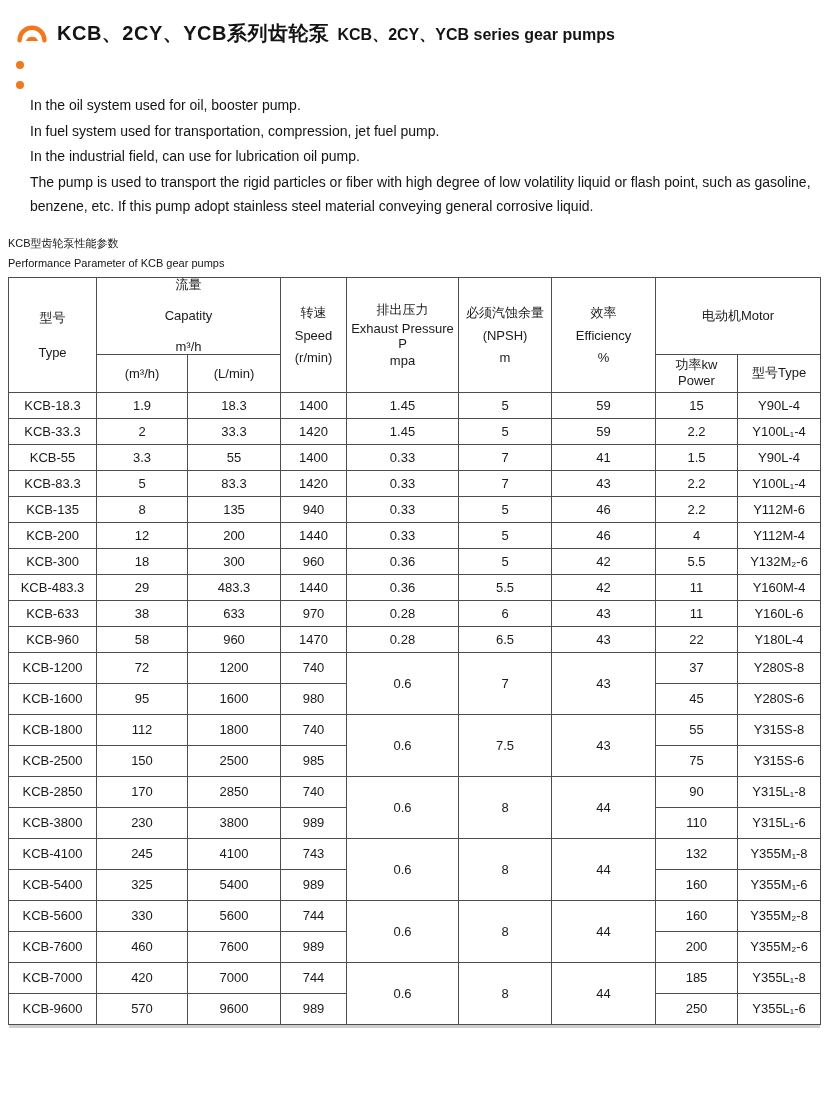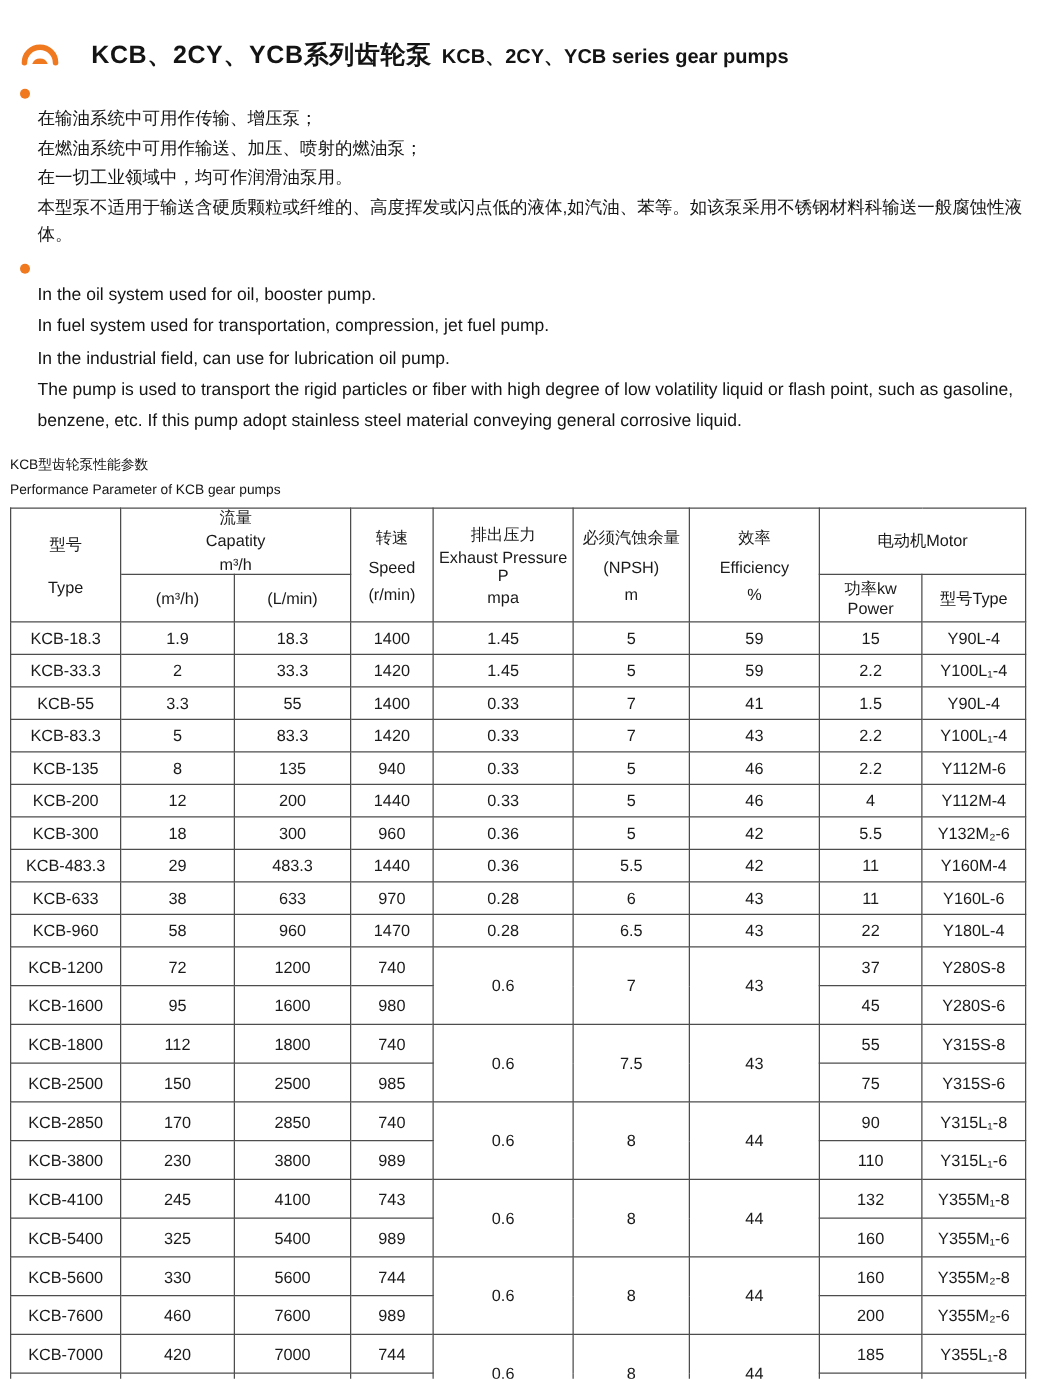--- a/index.html
+++ b/index.html
@@ -5,21 +5,21 @@
   html,body { margin:0; padding:0; background:#ffffff; }
   body {
     width:830px; height:1103px;
     font-family:"Liberation Sans", sans-serif;
     color:#141414;
     -webkit-font-smoothing:antialiased;
   }
   .page { padding:12px 8px 0 8px; box-sizing:border-box; }
 
   
-  .doc-header { display:flex; align-items:center; gap:25px; margin:18px 0 14px 8px; }
+  .doc-header { display:flex; align-items:center; gap:9px; margin:8px 0 14px 8px; }
   .logo-arc { width:32px; height:20px; flex:0 0 auto; }
   .doc-title { margin:0; font-weight:bold; display:flex; align-items:baseline; gap:8px; white-space:nowrap; }
   .doc-title .zh { font-size:20px; letter-spacing:0.5px; }
   .doc-title .en { font-size:16px; }
 
   
   .bullet-heading { display:flex; align-items:center; gap:8px; margin:12px 0 4px 8px; font-size:16px; font-weight:bold; }
   .bullet-dot { width:8px; height:8px; border-radius:50%; background:#F0781E; flex:0 0 auto; }
   .para-block { margin:0 0 0 22px; }
   .para-block p { margin:0 0 1px 0; font-size:14px; line-height:22.5px; max-width:795px; }
@@ -45,21 +45,21 @@
     font-weight:normal;
     vertical-align:middle;
     overflow:hidden;
   }
   table.perf thead tr.h1 { height:42px; }
   table.perf thead tr.h2 { height:38px; }
   table.perf tbody tr { height:26px; }
   table.perf tbody tr.tall { height:31px; }
 
   .vstack { display:flex; flex-direction:column; justify-content:space-around; height:100%; min-height:72px; padding:2px 0; box-sizing:border-box; }
-  .vstack.tight { min-height:0; justify-content:flex-end; line-height:14px; gap:5px; padding:0; }
+  .vstack.tight { min-height:0; justify-content:flex-end; line-height:14px; gap:17px; padding:0; }
   .vstack span { display:block; }
   .two-line { line-height:16px; }
 </style>
 </head>
 <body>
 
 <div class="page">
 
   <div class="doc-header">
     <svg class="logo-arc" viewBox="0 0 36 20" aria-hidden="true">
@@ -67,26 +67,20 @@
       <path d="M11 18 A7.5 7.5 0 0 1 25 18 Z" fill="#F0781E"></path>
     </svg>
     <h1 class="doc-title">
       <span class="zh">KCB、2CY、YCB系列齿轮泵</span>
       <span class="en">KCB、2CY、YCB series gear pumps</span>
     </h1>
   </div>
 
   <div class="bullet-heading">
     <span class="bullet-dot"></span>
-  </div>
-  <div class="para-block">
-    <p>在输油系统中可用作传输、增压泵；</p>
-    <p>在燃油系统中可用作输送、加压、喷射的燃油泵；</p>
-    <p>在一切工业领域中，均可作润滑油泵用。</p>
-    <p>本型泵不适用于输送含硬质颗粒或纤维的、高度挥发或闪点低的液体,如汽油、苯等。如该泵采用不锈钢材料科输送一般腐蚀性液体。</p>
   </div>
 
   <div class="bullet-heading">
     <span class="bullet-dot"></span>
   </div>
   <div class="para-block en">
     <p>In the oil system used for oil, booster pump.</p>
     <p>In fuel system used for transportation, compression, jet fuel pump.</p>
     <p>In the industrial field, can use for lubrication oil pump.</p>
     <p>The pump is used to transport the rigid particles or fiber with high degree of low volatility liquid or flash point, such as gasoline, benzene, etc. If this pump adopt stainless steel material conveying general corrosive liquid.</p>

